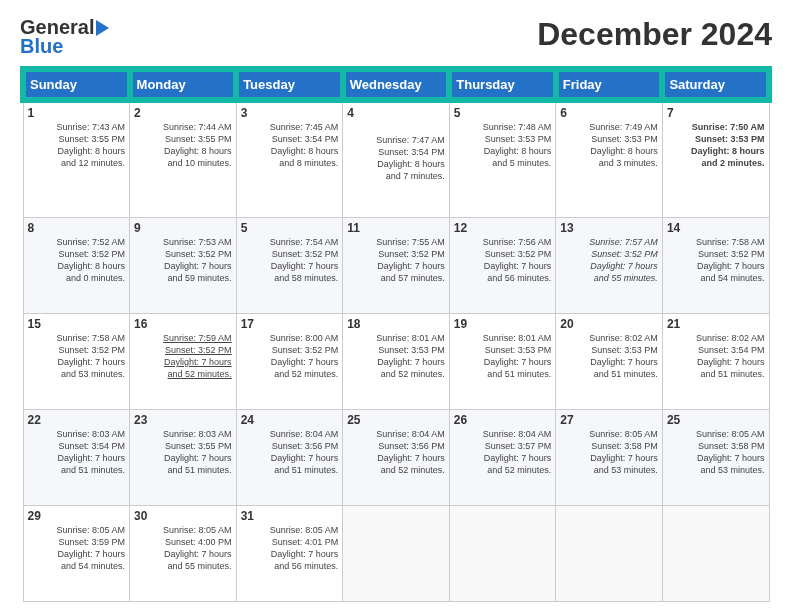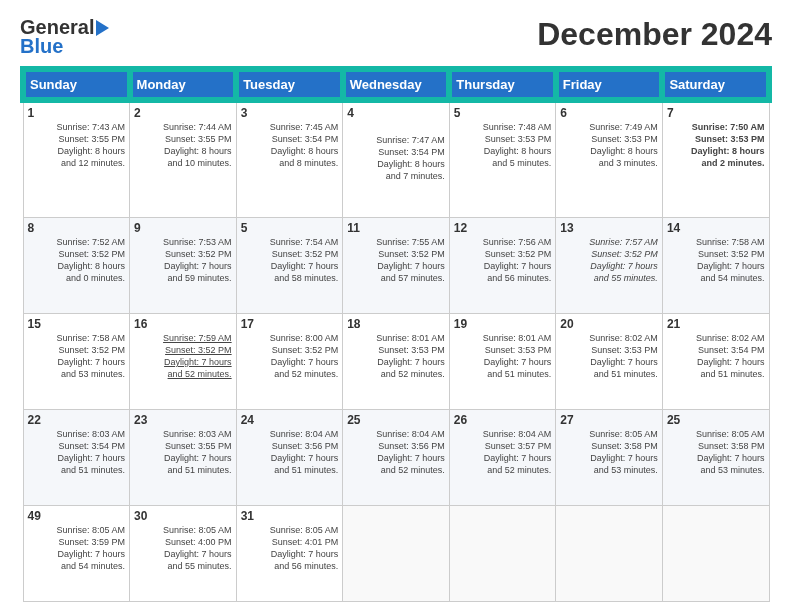--- a/index.html
+++ b/index.html
@@ -318,21 +318,21 @@
           <td>
             <span class="day-num">25</span>
             <div class="day-info" style="white-space: pre-line;">Sunrise: 8:05 AM
 Sunset: 3:58 PM
 Daylight: 7 hours
 and 53 minutes.</div>
           </td>
         </tr>
         <tr>
           <td>
-            <span class="day-num">49</span>
+            <span class="day-num">29</span>
             <div class="day-info" style="white-space: pre-line;">Sunrise: 8:05 AM
 Sunset: 3:59 PM
 Daylight: 7 hours
 and 54 minutes.</div>
           </td>
           <td>
             <span class="day-num">30</span>
             <div class="day-info" style="white-space: pre-line;">Sunrise: 8:05 AM
 Sunset: 4:00 PM
 Daylight: 7 hours

